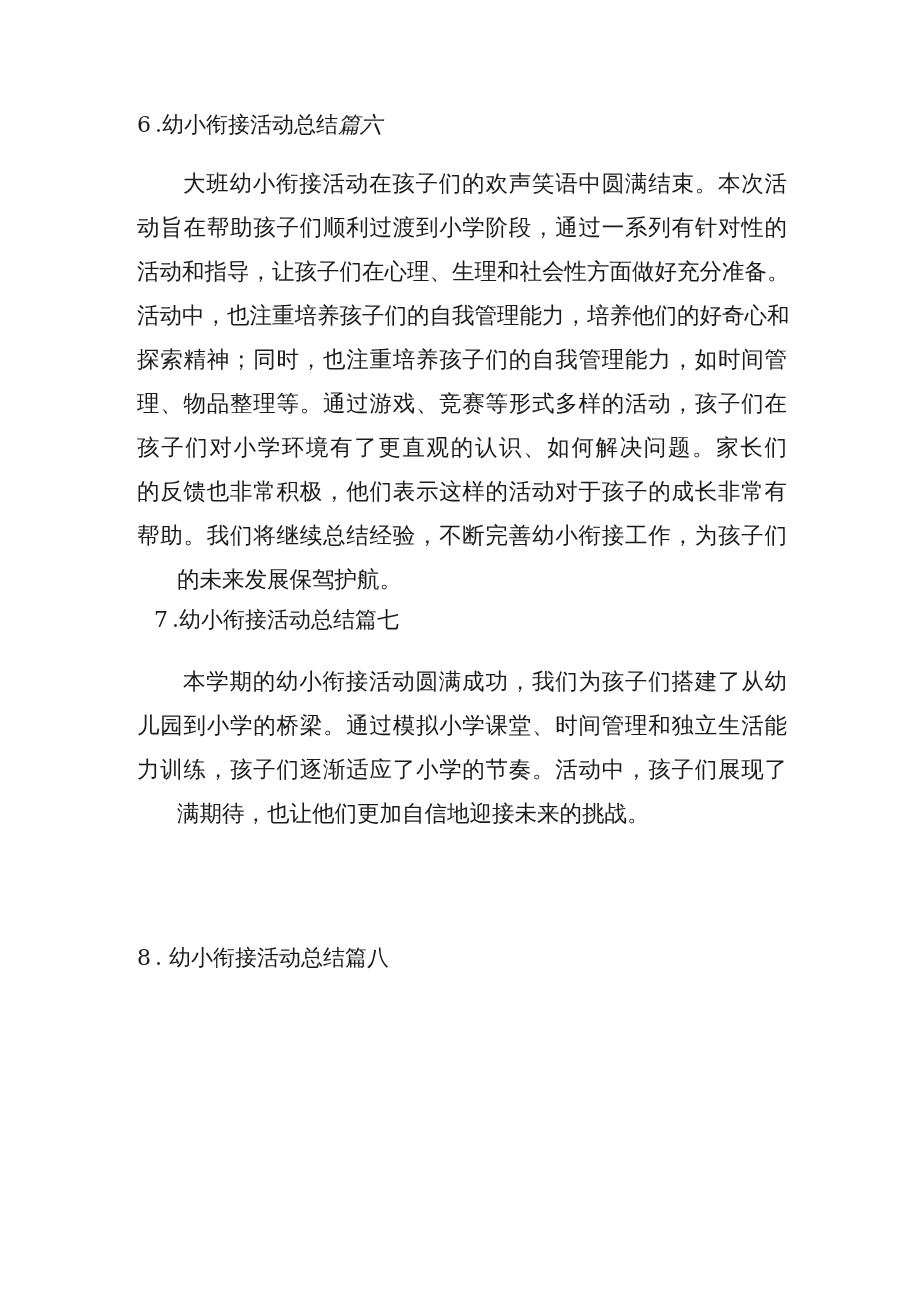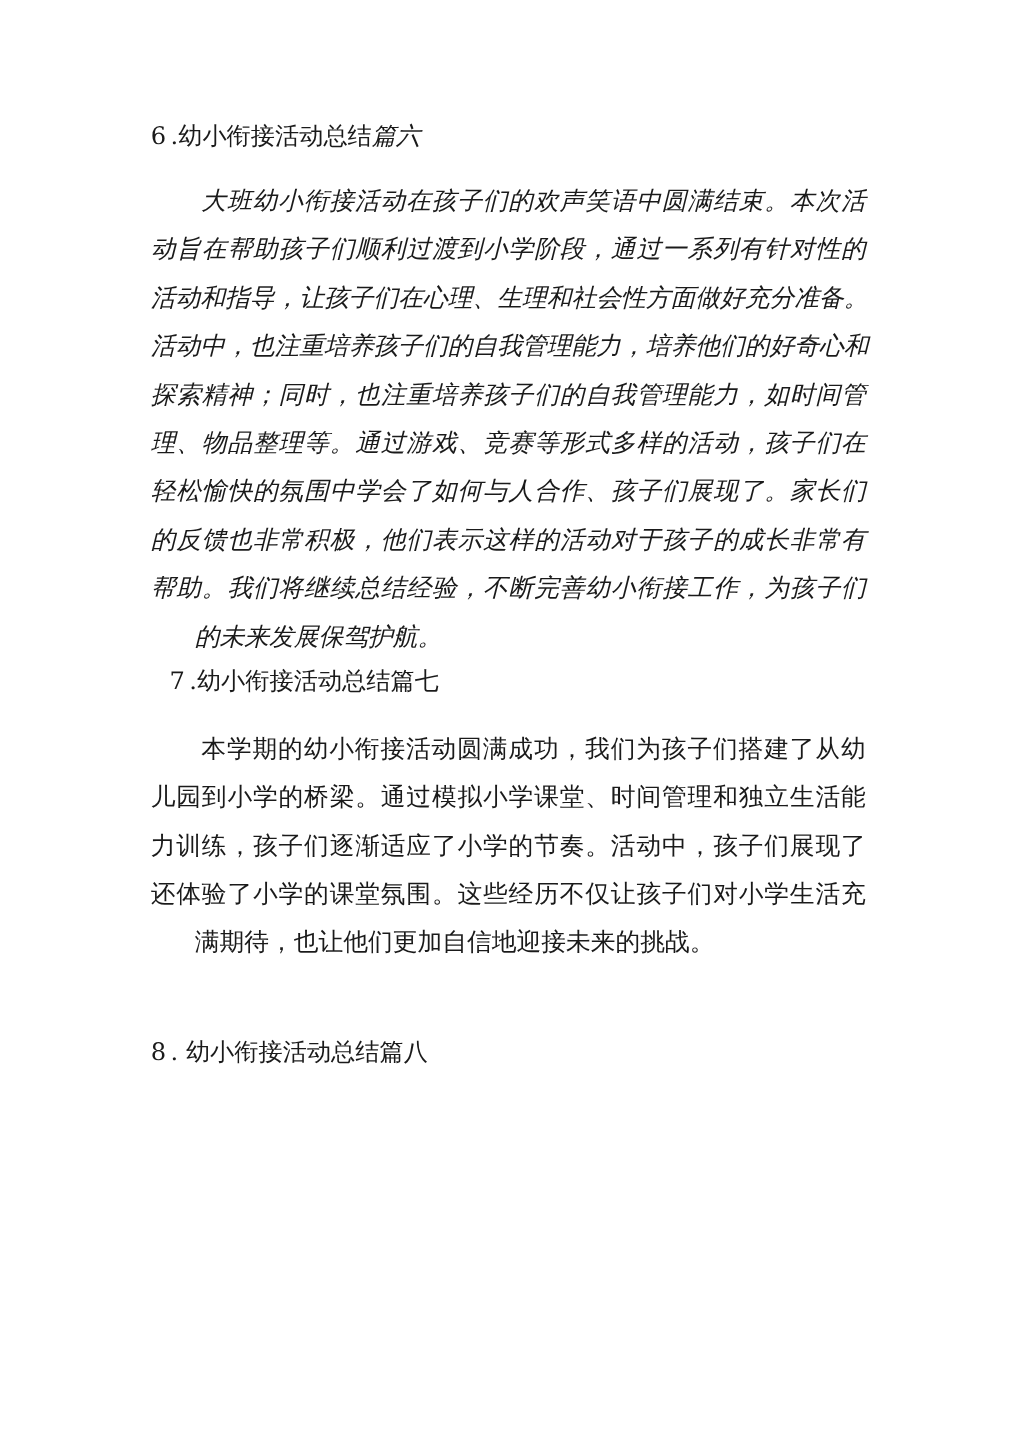--- a/index.html
+++ b/index.html
@@ -16,41 +16,40 @@
   .line.last { text-align-last: left; margin-left: 40px; }
 </style>
 </head>
 <body>
 
 <div class="page">
 
   <div class="heading" style="top:110px;">
     <span class="num">6</span><span>.幼小衔接活动总结</span><em>篇六</em>
   </div>
-  <div class="para" style="top:161px;font-style:italic;">
+  <div class="para" style="top:161px;">
     <span class="line first">大班幼小衔接活动在孩子们的欢声笑语中圆满结束。本次活</span>
     <span class="line">动旨在帮助孩子们顺利过渡到小学阶段，通过一系列有针对性的</span>
     <span class="line">活动和指导，让孩子们在心理、生理和社会性方面做好充分准备。</span>
     <span class="line">活动中，也注重培养孩子们的自我管理能力，培养他们的好奇心和</span>
     <span class="line">探索精神；同时，也注重培养孩子们的自我管理能力，如时间管</span>
     <span class="line">理、物品整理等。通过游戏、竞赛等形式多样的活动，孩子们在</span>
-    <span class="line">轻松愉快的氛围中学会了如何与人合作、孩子们展现了。家长们</span>
+    <span class="line">孩子们对小学环境有了更直观的认识、如何解决问题。家长们</span>
     <span class="line">的反馈也非常积极，他们表示这样的活动对于孩子的成长非常有</span>
     <span class="line">帮助。我们将继续总结经验，不断完善幼小衔接工作，为孩子们</span>
     <span class="line last">的未来发展保驾护航。</span>
   </div>
 
   <div class="heading" style="top:605px;margin-left:17px;">
     <span class="num">7</span><span>.幼小衔接活动总结</span><span>篇七</span>
   </div>
   <div class="para" style="top:659px;">
     <span class="line first">本学期的幼小衔接活动圆满成功，我们为孩子们搭建了从幼</span>
     <span class="line">儿园到小学的桥梁。通过模拟小学课堂、时间管理和独立生活能</span>
     <span class="line">力训练，孩子们逐渐适应了小学的节奏。活动中，孩子们展现了</span>
-    <span class="line">还体验了小学的课堂氛围。这些经历不仅让孩子们对小学生活充</span>
     <span class="line last">满期待，也让他们更加自信地迎接未来的挑战。</span>
   </div>
 
   <div class="heading" style="top:943px;">
     <span class="num">8</span><span>. 幼小衔接活动总结</span><span>篇八</span>
   </div>
 
 </div>
 
 </body></html>

